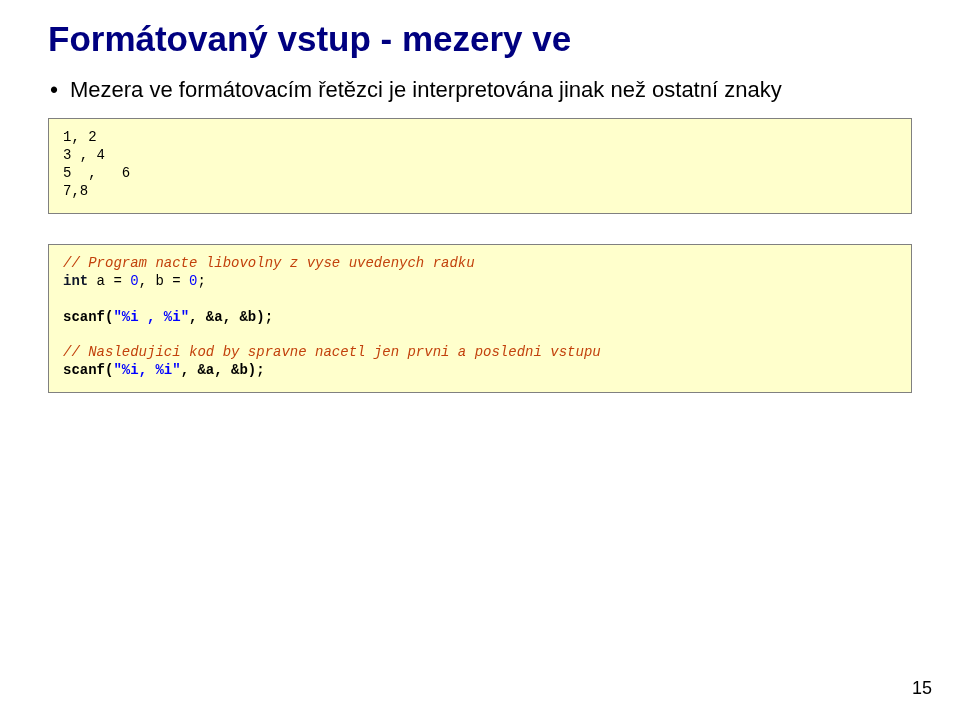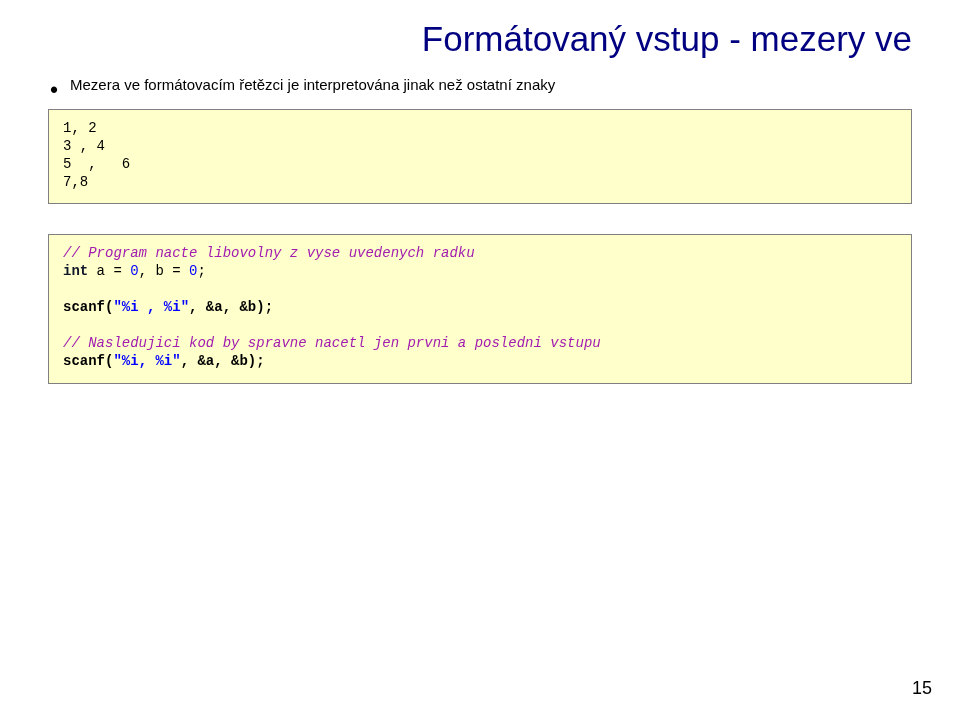--- a/index.html
+++ b/index.html
@@ -13,57 +13,57 @@
     overflow: hidden;
   }
   .slide {
     position: relative;
     width: 960px;
     height: 715px;
     box-sizing: border-box;
     padding: 18px 48px 0 48px;
   }
   .title {
-    text-align: right;
-    font-weight: normal;
+    text-align: left;
+    font-weight: bold;
     color: #000080;
     font-size: 35px;
     line-height: 1.22;
     margin: 0 0 14px 0;
   }
   .bullets {
     list-style: none;
     padding: 0;
     margin: 0 0 14px 0;
   }
   .bullets > li {
     position: relative;
     padding-left: 22px;
-    font-size: 15px;
+    font-size: 22px;
     line-height: 1.34;
     margin-bottom: 6px;
   }
   .bullets > li::before {
     content: "•";
     position: absolute;
     left: 2px;
     top: 0;
     font-size: 23px;
   }
   .codebox {
     border: 1px solid #808080;
     background: #ffffcc;
     padding: 10px 14px 12px 14px;
     font-family: "Courier New", Courier, monospace;
     font-size: 14px;
     line-height: 1.28;
     white-space: pre;
     margin-bottom: 30px;
   }
-  .comment { color: #a21caf; font-style: italic; }
+  .comment { color: #c2410c; font-style: italic; }
   .kw      { color: #0f172a; font-weight: bold; }
   .num     { color: #0000ff; }
   .str     { color: #0000ff; }
   .pagenum {
     position: absolute;
     right: 28px;
     bottom: 16px;
     font-size: 18px;
     color: #000000;
   }

